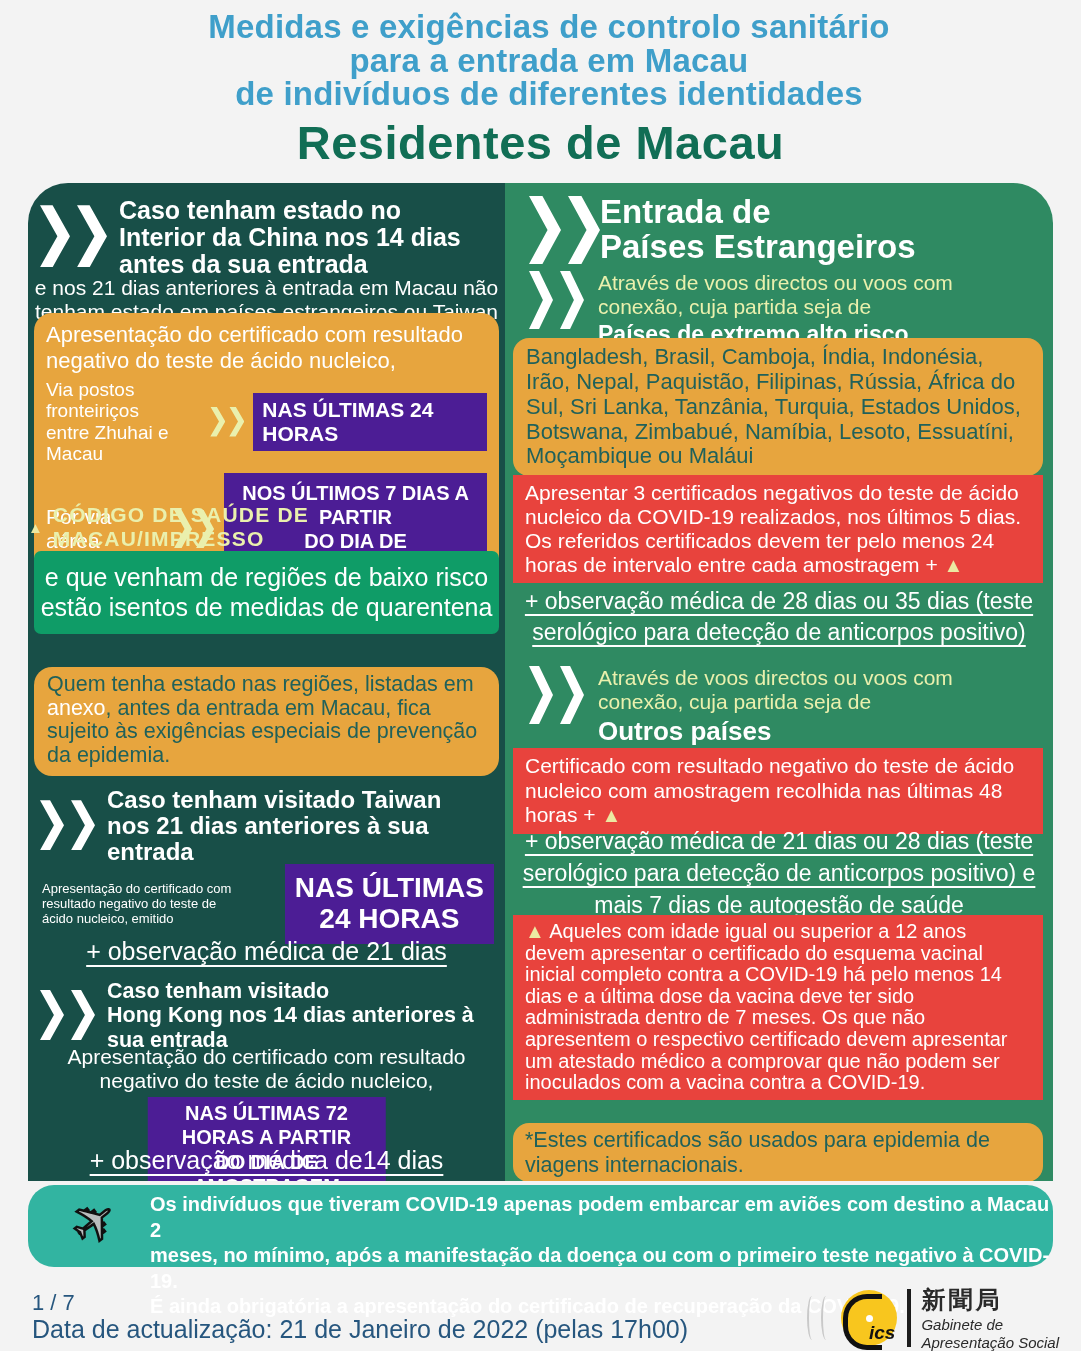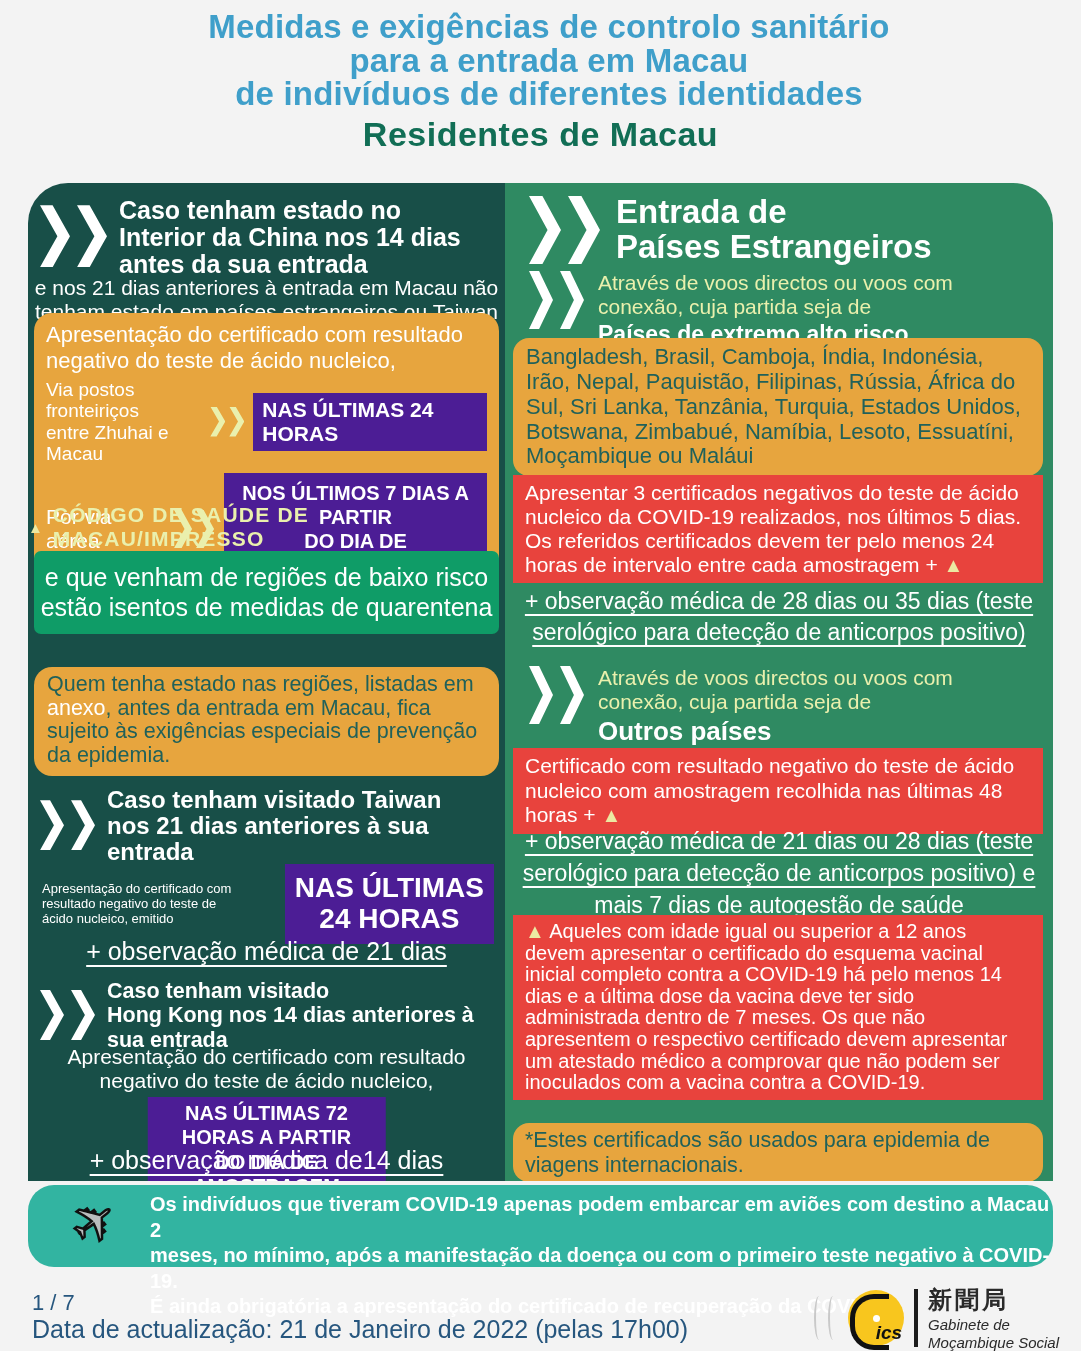--- a/index.html
+++ b/index.html
@@ -8,21 +8,21 @@
     font-family:"Liberation Sans", sans-serif;
     background:#f3f3f3;
     position:relative;
     overflow:hidden;
   }
   .pre { white-space:pre-line; }
 
   
   .hdr { position:absolute; top:10px; left:0; width:1081px; text-align:center; }
   .hdr-title { color:#3f9fca; font-size:33px; font-weight:800; line-height:1.02; letter-spacing:.2px;padding-left:17px; }
-  .hdr-sub { color:#116e55; font-size:34px; font-weight:800; margin-top:4px; letter-spacing:.5px; }
+  .hdr-sub { color:#116e55; font-size:47px; font-weight:800; margin-top:4px; letter-spacing:.5px; }
 
   
   .panels { position:absolute; left:28px; top:183px; width:1025px; height:1158px; display:flex; }
   .panel { position:relative; overflow:hidden; height:998px; }
   .panel-left  { width:477px; background:#184f48; border-radius:40px 0 0 0; }
   .panel-right { width:548px; background:#2f8a62; border-radius:0 40px 0 0; }
 
   .abs { position:absolute; }
 
   
@@ -181,21 +181,21 @@
 negativo do teste de ácido nucleico,</div>
 
       <div class="abs rchip pre" style="top:914px; left:50%; transform:translateX(-50%); font-size:20px; line-height:1.22; padding:4px 12px; text-align:center;">NAS ÚLTIMAS 72 HORAS A PARTIR
 DO DIA DE AMOSTRAGEM</div>
 
       <div class="abs obs" style="top:963px; font-size:25px;">+ observação médica de14 dias</div>
     </section>
 
     <section class="panel panel-right">
 
-      <div class="abs row" style="top:12px; left:24px; gap:16px;">
+      <div class="abs row" style="top:12px; left:24px; ">
         <span class="chev huge">
             <i></i>
             <i></i>
           </span>
         <span class="pre white bold" style="font-size:33px; line-height:1.06;">Entrada de
 Países Estrangeiros</span>
       </div>
 
       <div class="abs row" style="top:88px; left:24px; gap:14px; align-items:flex-start;">
         <span class="chev med">
@@ -261,17 +261,17 @@
         <b></b>
         <b></b>
       </span>
     <span class="logo-disc">
       <span class="logo-mark">ics</span>
     </span>
     <span class="logo-bar"></span>
     <span class="logo-txt">
       <span class="logo-cn" style="display:block;">新聞局</span>
       <span class="logo-pt pre" style="display:block;">Gabinete de
-Moçambique Social</span>
+Apresentação Social</span>
     </span>
   </div>
 
 </div>
 
 </body></html>

